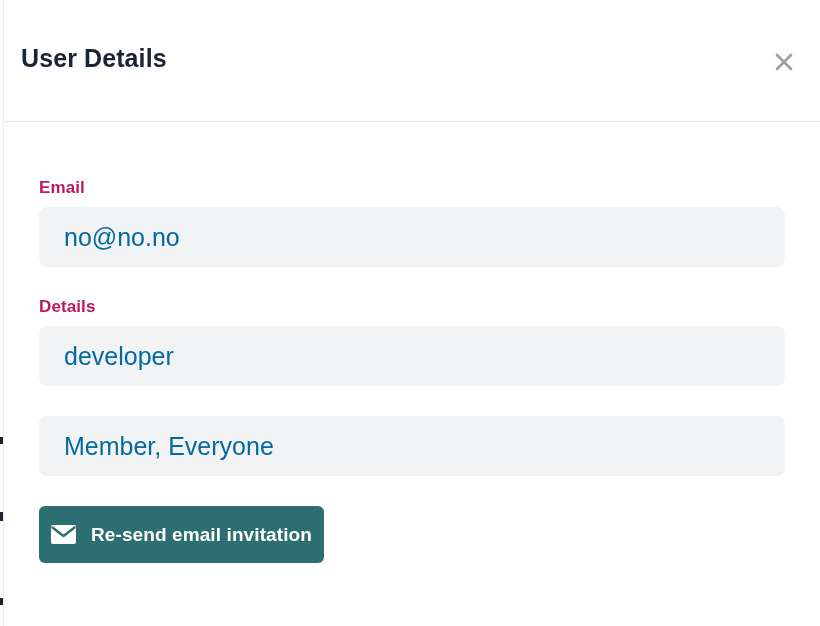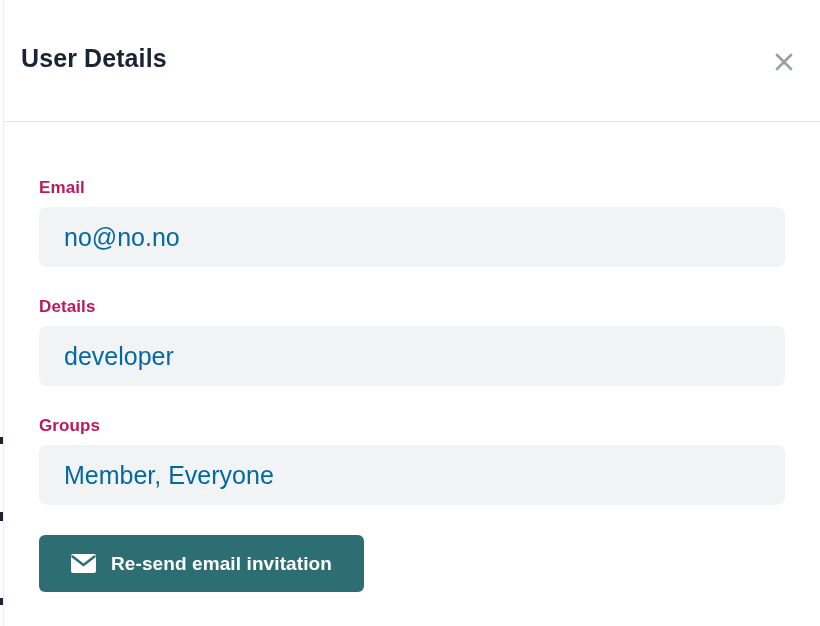--- a/index.html
+++ b/index.html
@@ -89,21 +89,21 @@
     display: flex;
     gap: 28px;
     margin-top: 22px;
   }
   .btn {
     display: inline-flex;
     align-items: center;
     justify-content: center;
     gap: 15px;
     height: 57px;
-    padding: 0 32px;
+    padding: 0 12px;
     border: none;
     border-radius: 6px;
     font-family: "Liberation Sans", sans-serif;
     font-size: 19px;
     font-weight: 600;
     color: #ffffff;
     cursor: pointer;
     letter-spacing: 0.1px;
   }
   .btn-teal { background: #2d6e73; }
@@ -140,21 +140,20 @@
         <label class="field-label">Email</label>
         <input class="field-input" type="text" value="no@no.no" style="">
       </div>
 
       <div class="field-group">
         <label class="field-label">Details</label>
         <input class="field-input" type="text" value="developer" style="">
       </div>
 
       <div class="field-group">
-        <label class="field-label">Groups</label>
         <input class="field-input" type="text" value="Member, Everyone" style="">
       </div>
 
       <div class="button-row">
 
         <button class="btn btn-teal">
           <span class="icon">
             <svg width="25" height="19" viewBox="0 0 25 19">
               <rect x="0" y="0" width="25" height="19" rx="2" fill="#ffffff"></rect>
               <path d="M1.5 2.5 L12.5 11 L23.5 2.5" stroke="#2d6e73" stroke-width="2.4" fill="none" stroke-linecap="round" stroke-linejoin="round"></path>

